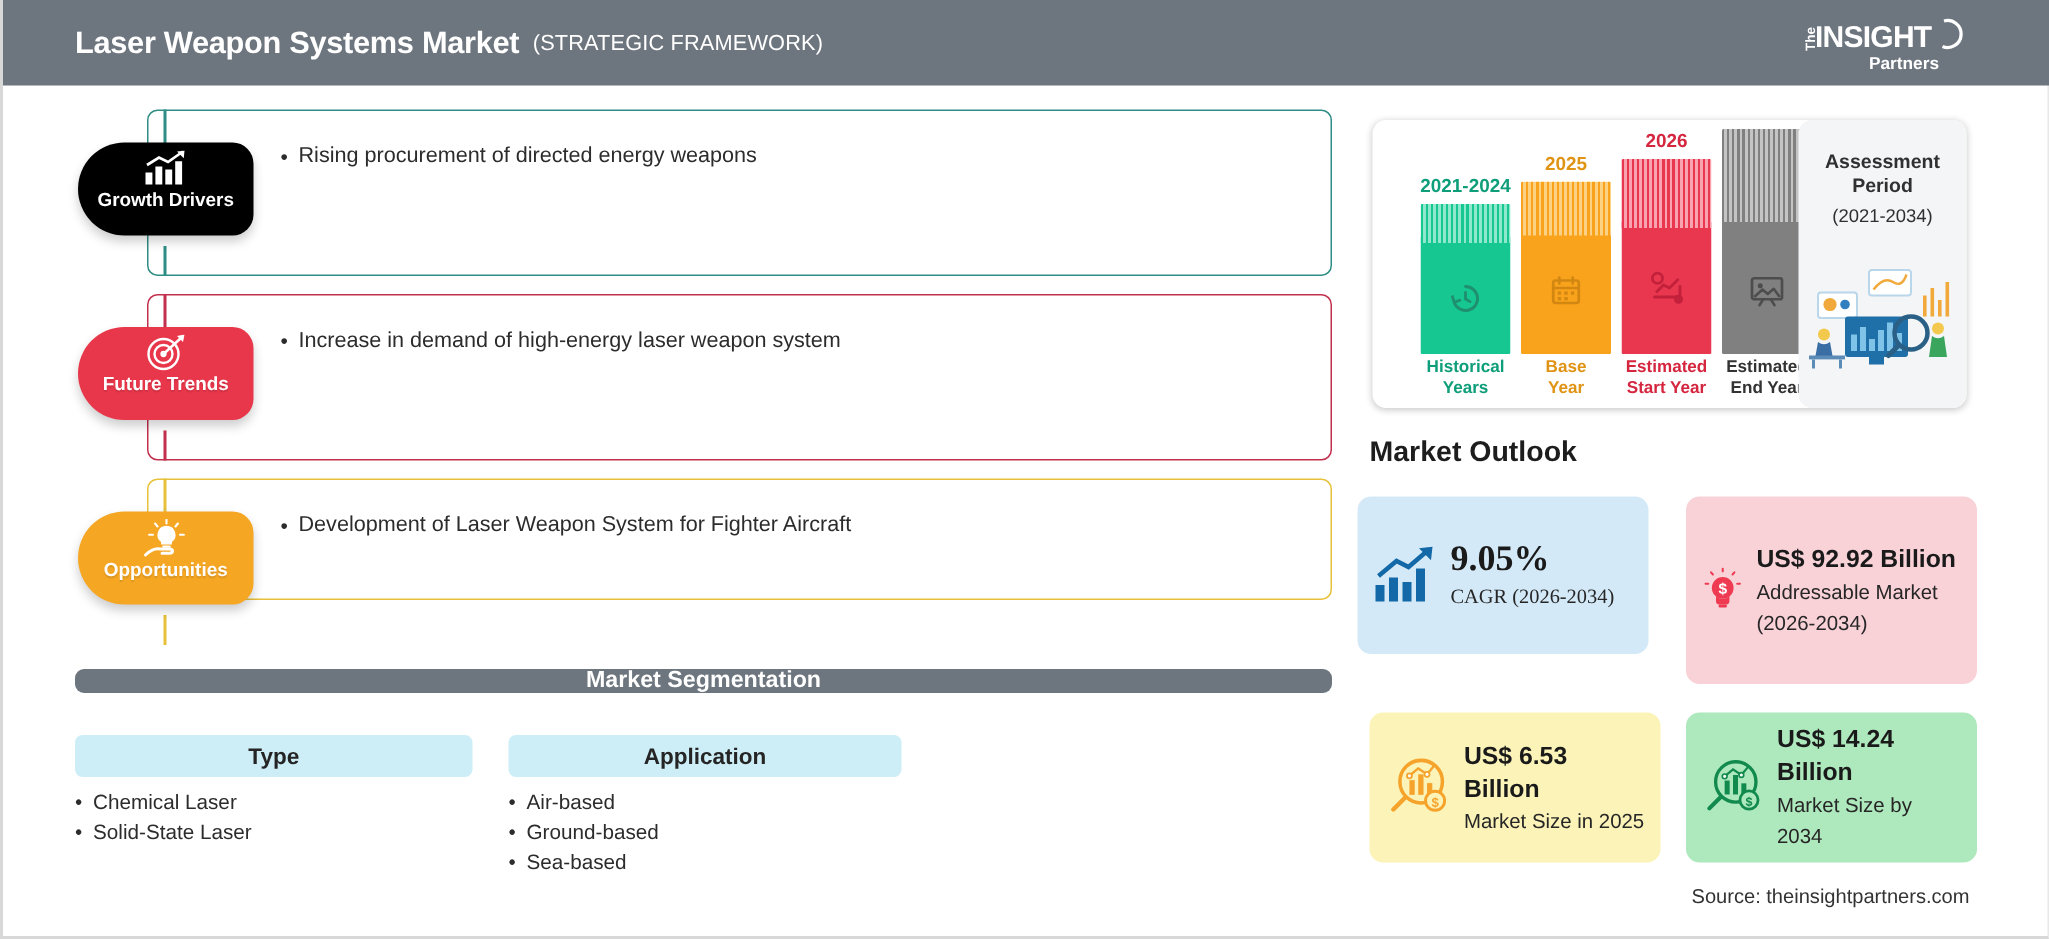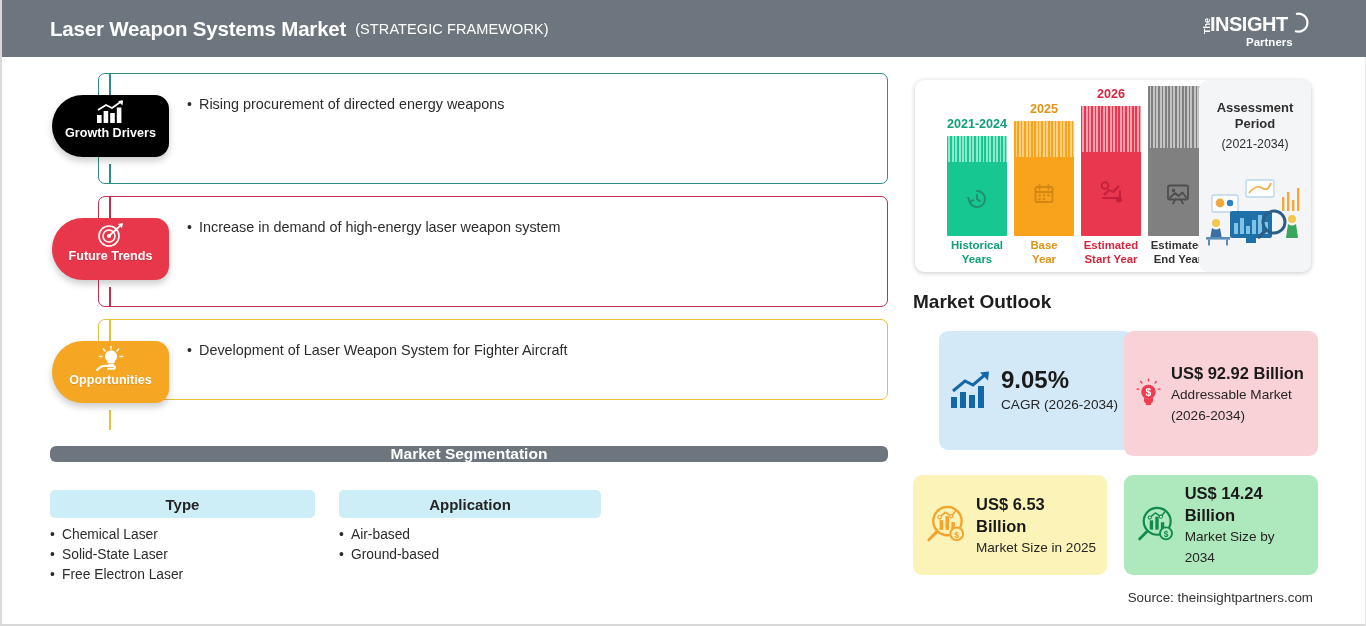--- a/index.html
+++ b/index.html
@@ -240,27 +240,27 @@
 
   <div class="seg-title">Market Segmentation</div>
 
   <div class="seg-col-head" style="left:48px; width:265px;">Type</div>
   <div class="seg-col-head" style="left:337px; width:262px;">Application</div>
 
   <div class="seg-list" style="left:48px; width:270px;">
     <ul>
       <li>Chemical Laser</li>
       <li>Solid-State Laser</li>
-      <li>Free Electron Laser</li>
     </ul>
   </div>
   <div class="seg-list" style="left:337px; width:270px;">
     <ul>
       <li>Air-based</li>
       <li>Ground-based</li>
+      <li>Sea-based</li>
     </ul>
   </div>
 
   <div class="timeline-card">
     <div class="tl-bars">
 
       <div class="tl-col" style="left:22px; height:130px;">
         <div class="tl-year" style="top:-19px; color:#0f9e7a; left:-14px; width:88px;">2021-2024</div>
         <div class="tl-bar" style="top:0; height:100px;">
           <div class="tl-solid" style="height:78px; background:#16c792;"></div>
@@ -376,21 +376,21 @@
         <circle cx="14" cy="48" r="4" fill="#f2c94c"></circle>
         <path d="M10 53 q4 3 8 0 l2 11 h-12 z" fill="#3b6ea5"></path>
         <rect x="4" y="62" width="24" height="2.6" fill="#5b8cb8"></rect>
         <path d="M7 64.6 v6 M25 64.6 v6" stroke="#5b8cb8" stroke-width="2"></path>
       </svg>
     </div>
   </div>
 
   <div class="outlook-title">Market Outlook</div>
 
-  <div class="card" style="left:937px; top:331px; width:194px; height:119px; background:#d4e9f7;">
+  <div class="card" style="left:903px; top:331px; width:194px; height:105px; background:#d4e9f7;font-family:Liberation Serif, serif;">
     <svg width="44" height="40" viewBox="0 0 44 40">
       <g fill="#1368a8">
           <rect x="2" y="26" width="6" height="11"></rect>
           <rect x="11" y="21" width="6" height="16"></rect>
           <rect x="20" y="24" width="6" height="13"></rect>
           <rect x="29" y="15" width="6" height="22"></rect>
         </g>
       <path d="M4 20 L16 10 L24 14 L38 2" fill="none" stroke="#1368a8" stroke-width="3"></path>
       <path d="M31 1.5 L40 0.5 L39 9.5 Z" fill="#1368a8"></path>
     </svg>

